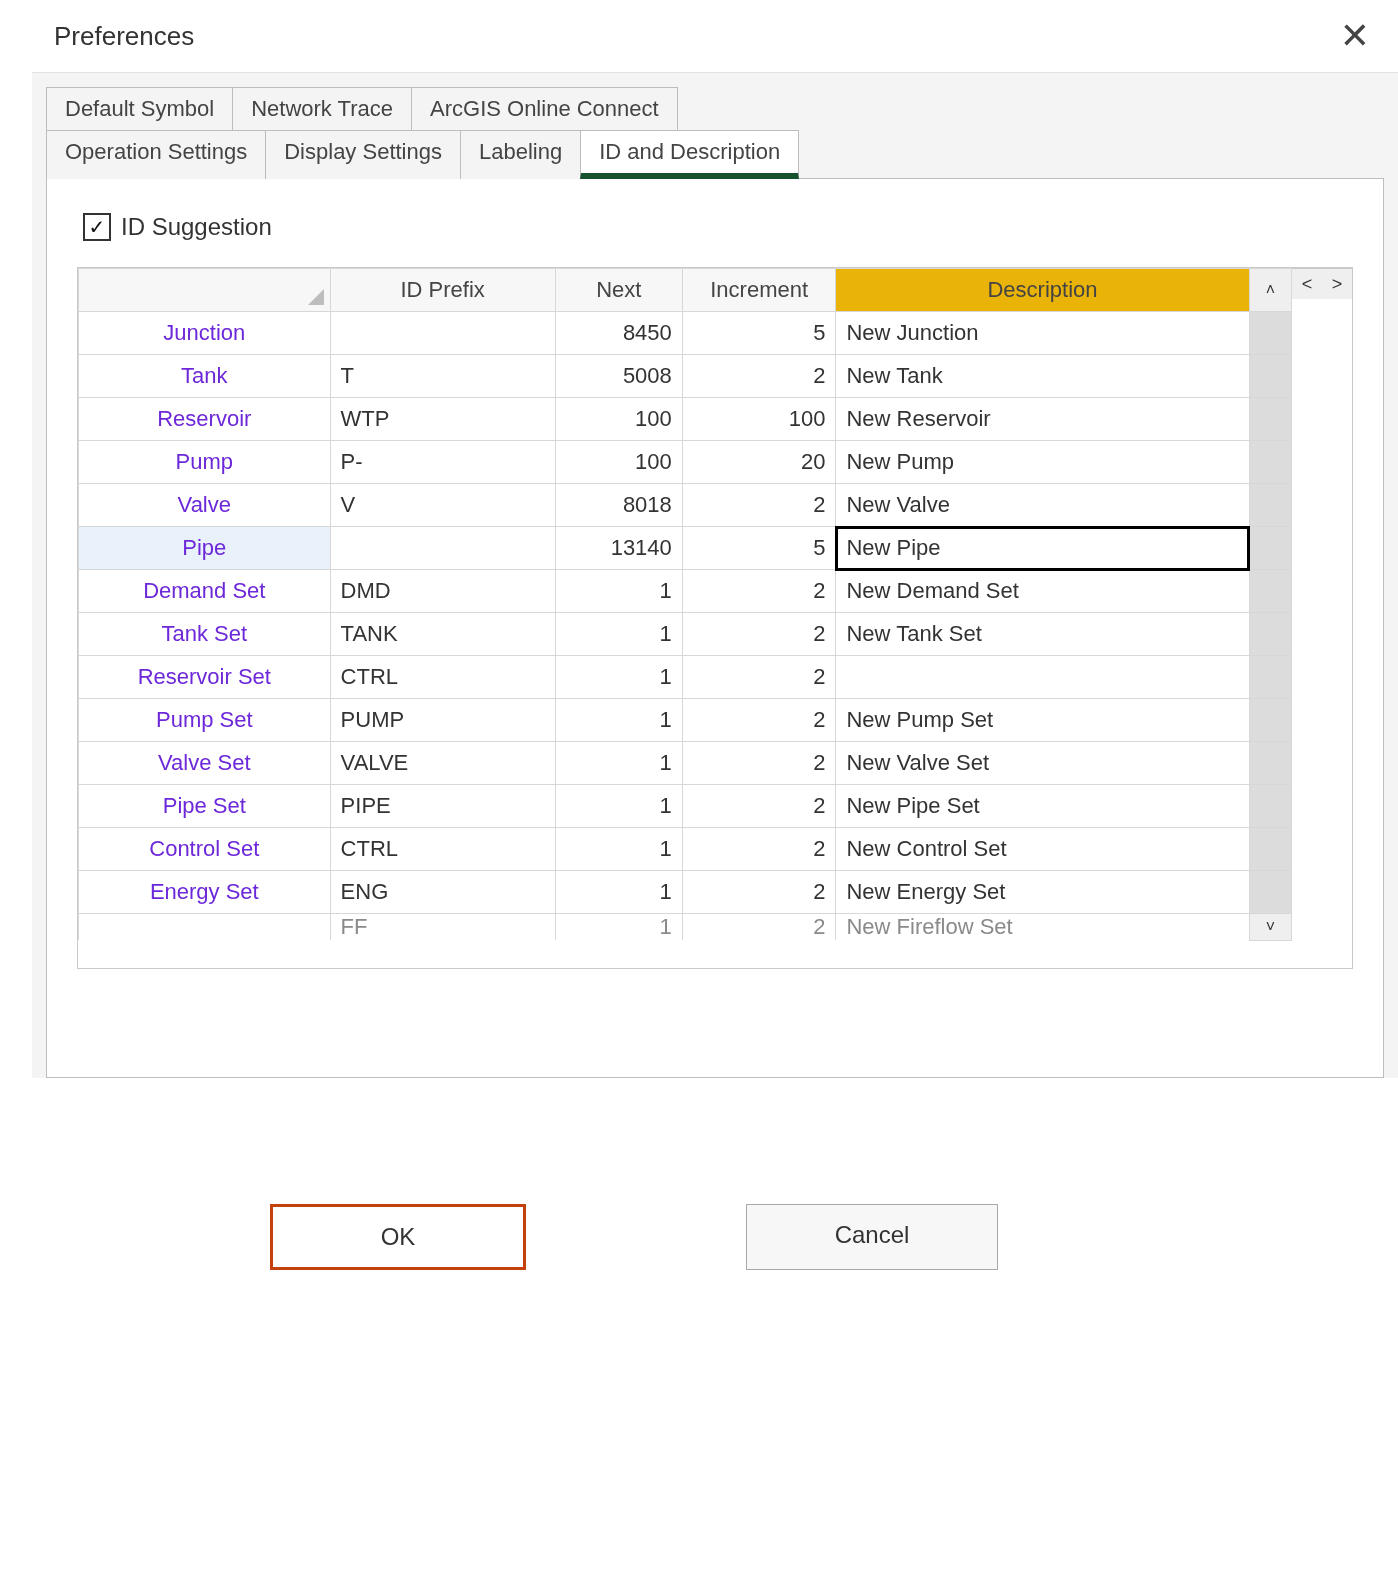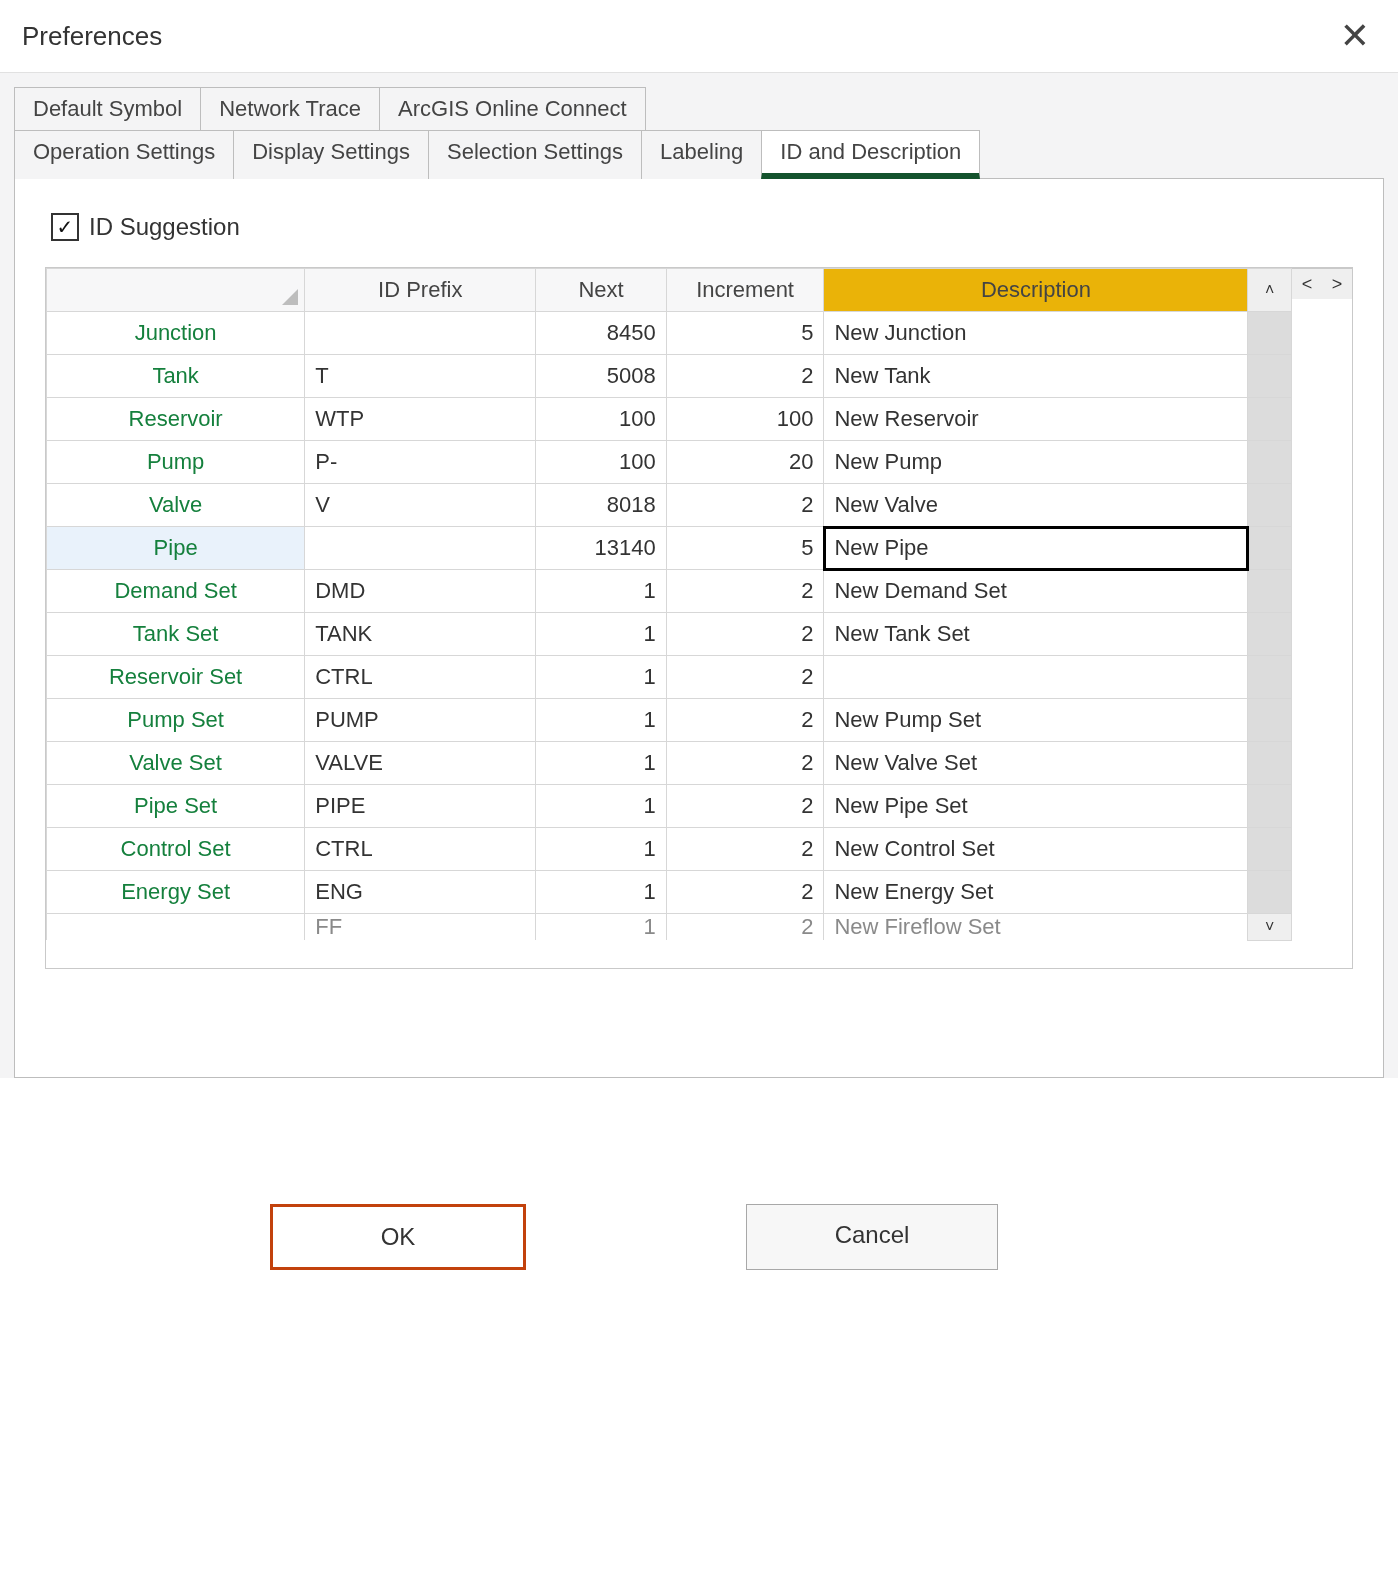--- a/index.html
+++ b/index.html
@@ -14,21 +14,21 @@
   .tab.active{background:#fff;border-bottom:6px solid #14532d;position:relative;z-index:2;}
   .tabpanel{background:#fff;border:1px solid #bdbdbd;margin-top:-1px;padding:30px 30px 40px 30px;min-height:900px;box-sizing:border-box;}
   .chk-wrap{display:flex;align-items:center;margin:4px 0 26px 6px;}
   .chk{width:24px;height:24px;border:2px solid #333;display:inline-flex;align-items:center;justify-content:center;font-size:20px;color:#111;margin-right:10px;cursor:pointer;line-height:1;}
   .chk-label{font-size:24px;color:#333;}
   .grid-wrap{border:1px solid #c9c9c9;position:relative;height:700px;display:flex;flex-direction:row;}
   table.grid{border-collapse:collapse;width:100%;table-layout:fixed;}
   .grid th,.grid td{border:1px solid #d7d7d7;padding:8px 10px;font-size:22px;color:#333;height:40px;box-sizing:border-box;overflow:hidden;white-space:nowrap;}
   .grid th{background:#f7f7f8;font-weight:400;text-align:center;color:#444;position:relative;}
   .grid th.desc{background:#eab308;}
-  .grid td.rowhdr{text-align:center;color:#15803d;background:#fff;}
+  .grid td.rowhdr{text-align:center;color:#6d28d9;background:#fff;}
   .grid td.num{text-align:right;}
   .grid tr.sel td.rowhdr{background:#e9f2fb;}
   .grid tr.sel td.editing{outline:3px solid #000;outline-offset:-2px;}
   .col-rowhdr{width:190px;}
   .col-prefix{width:170px;}
   .col-next{width:96px;}
   .col-inc{width:116px;}
   .col-desc{width:312px;}
   .col-scroll{width:32px;}
   .grid th.scrollcol{background:#efefef;font-size:16px;color:#333;cursor:pointer;}
@@ -37,41 +37,40 @@
   .rowhdr-corner{background:#f7f7f8;position:relative;}
   .rowhdr-corner::after{content:"";position:absolute;right:6px;bottom:6px;width:0;height:0;border-left:16px solid transparent;border-bottom:16px solid #bdbdbd;}
   .hscroll{display:flex;align-items:center;height:30px;border-top:1px solid #c9c9c9;}
   .hbtn{width:30px;height:30px;display:flex;align-items:center;justify-content:center;background:#efefef;color:#333;font-size:18px;cursor:pointer;}
   .htrack{flex:1;height:30px;background:#dcdcdc;position:relative;}
   .hthumb{position:absolute;left:0;top:0;height:30px;width:70%;background:#bfbfbf;}
   .grid-body{flex:1;overflow:hidden;}
   .btnbar{position:absolute;left:0;right:0;bottom:300px;display:flex;justify-content:flex-start;padding-left:270px;}
   .btn{min-width:210px;padding:16px 20px;font-size:24px;text-align:center;border:1px solid #a8a8a8;background:#f7f7f7;cursor:pointer;margin-right:220px;color:#333;}
   .btn.primary{border:3px solid #c2410c;background:#fff;}
-  .low-blur{filter:blur(0.3px);}
+  .low-blur{filter:blur(0.3px);padding-left:32px;}
 </style>
 </head>
 <body>
 
 <div class="window low-blur">
   <div class="titlebar">
     <div class="title">Preferences</div>
     <div class="close">✕</div>
   </div>
 
   <div class="content">
     <div class="tabs-row">
       <div class="tab inactive">Default Symbol</div>
       <div class="tab inactive">Network Trace</div>
       <div class="tab inactive">ArcGIS Online Connect</div>
     </div>
     <div class="tabs-row">
       <div class="tab inactive">Operation Settings</div>
       <div class="tab inactive">Display Settings</div>
-      <div class="tab inactive">Selection Settings</div>
       <div class="tab inactive">Labeling</div>
       <div class="tab active">ID and Description</div>
     </div>
 
     <div class="tabpanel">
       <div class="chk-wrap">
         <span class="chk">✓</span>
         <span class="chk-label">ID Suggestion</span>
       </div>
 

